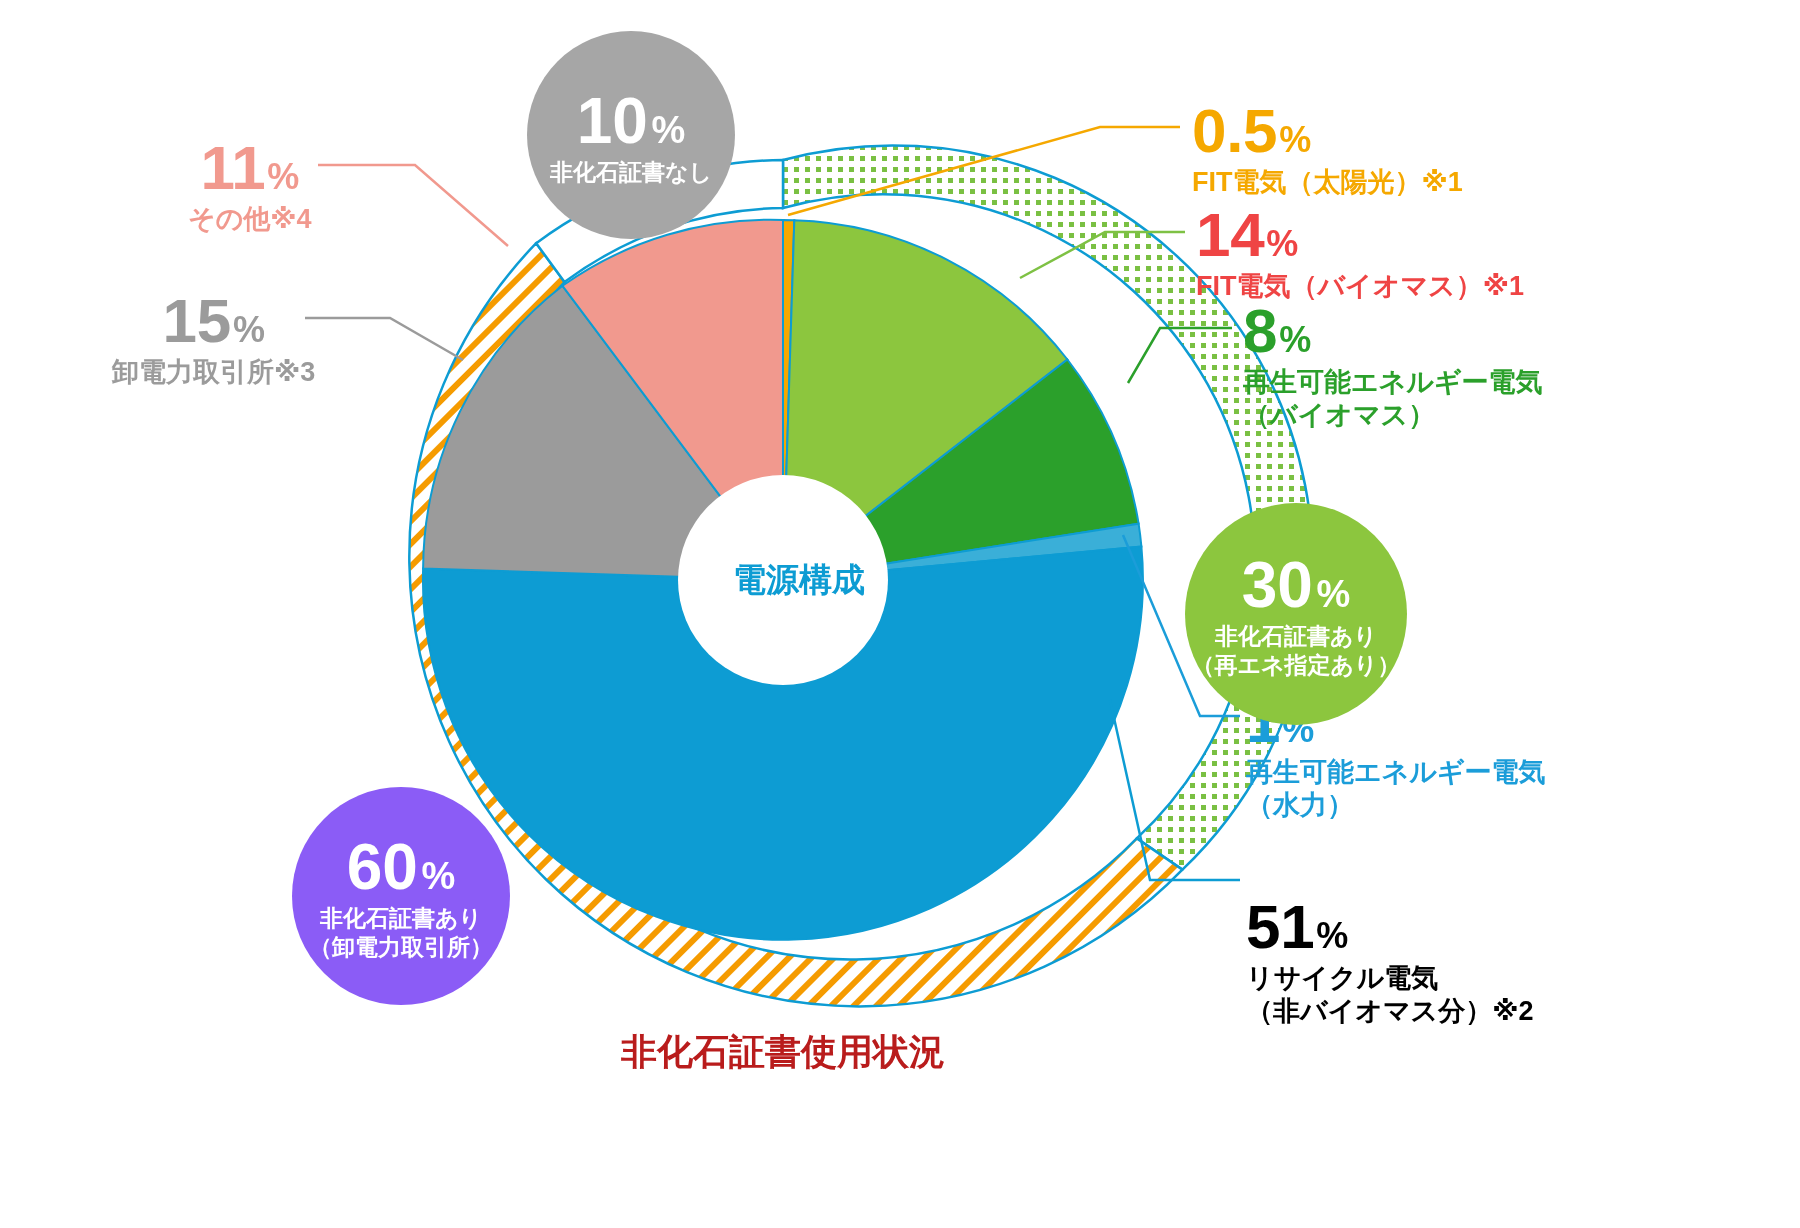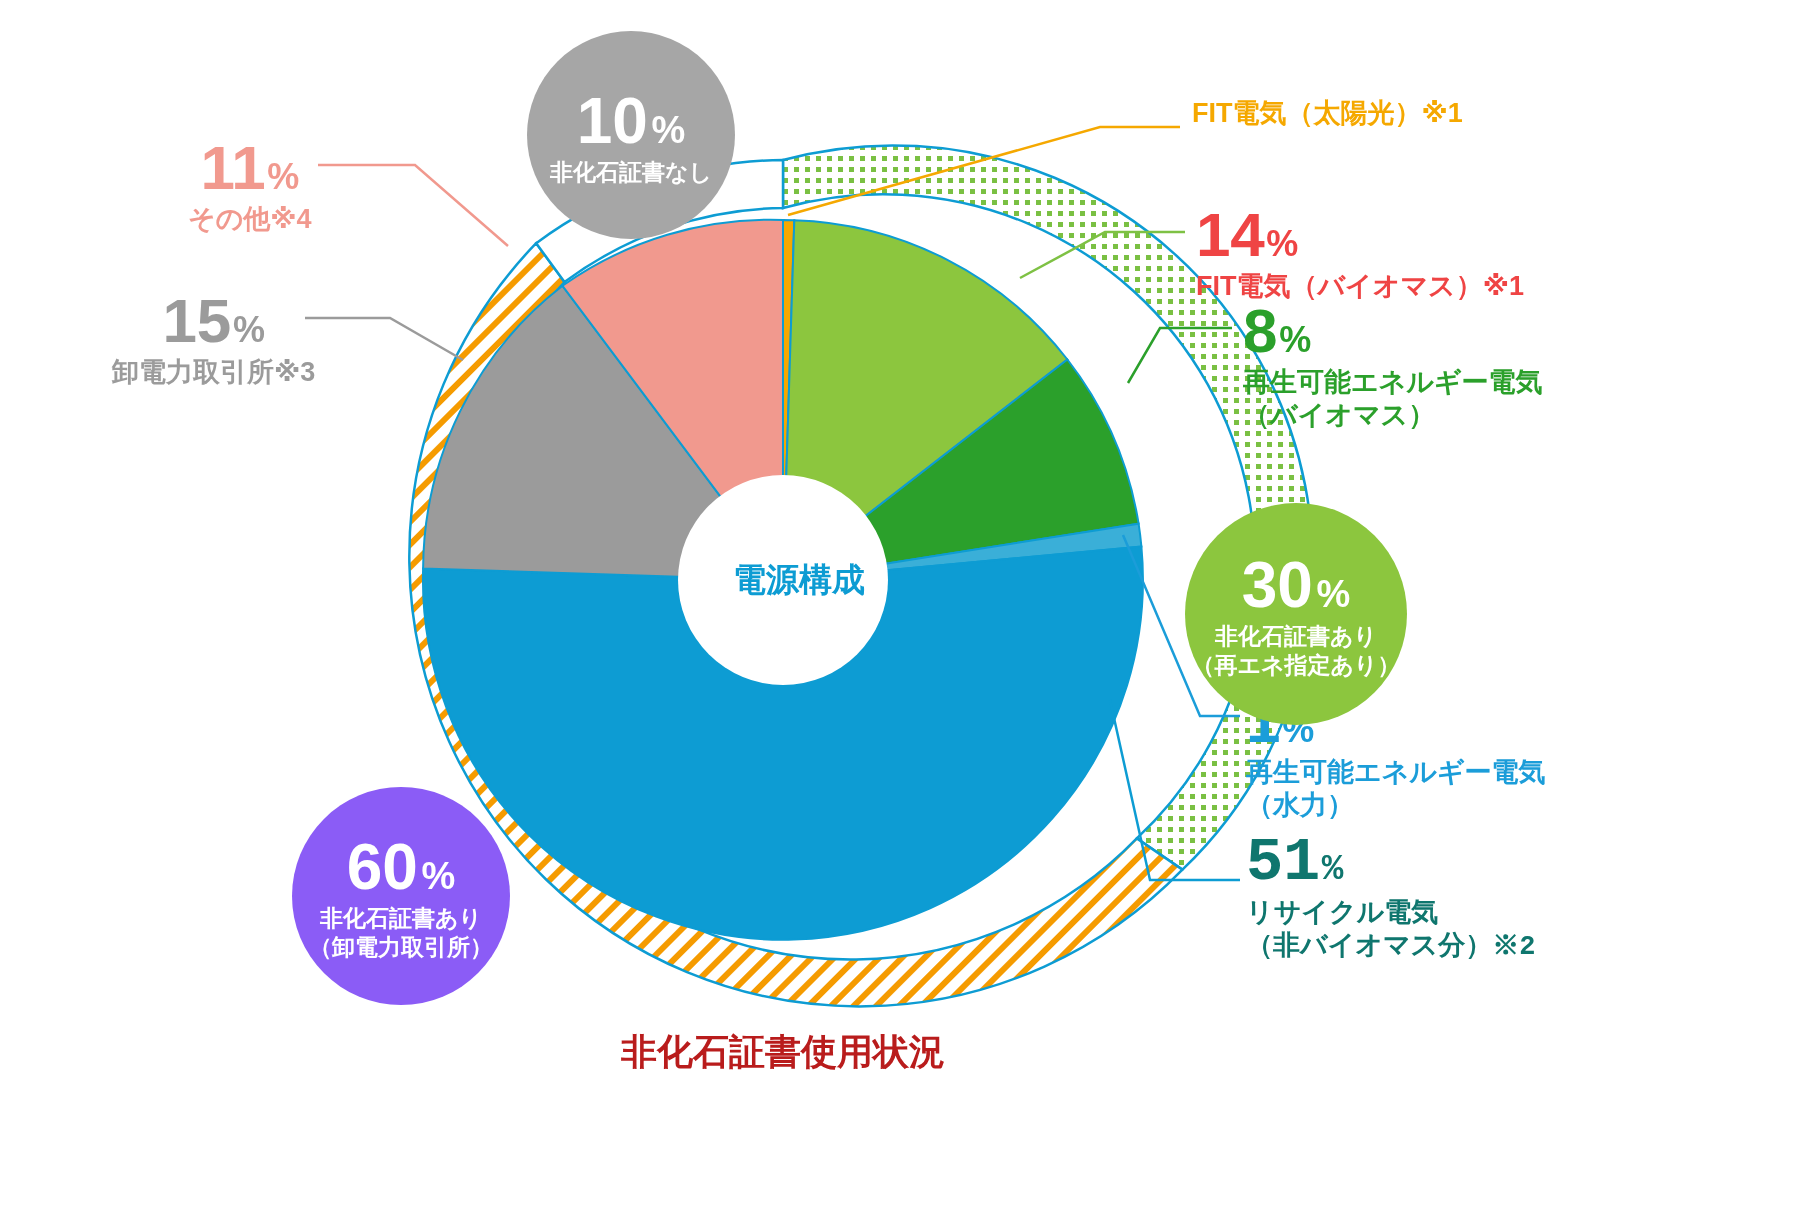--- a/index.html
+++ b/index.html
@@ -93,41 +93,42 @@
       <path d="M 1020 278 L 1105 232 L 1185 232" stroke="#7ec144"></path>
       <path d="M 1128 383 L 1160 328 L 1232 328" stroke="#2ba02b"></path>
       <path d="M 1123 535 L 1200 716 L 1240 716" stroke="#1b9dd9"></path>
       <path d="M 1110 700 L 1150 880 L 1240 880" stroke="#0d9cd3"></path>
       <path d="M 463 360 L 390 318 L 305 318" stroke="#9b9b9b"></path>
       <path d="M 508 246 L 415 165 L 318 165" stroke="#f1998e"></path>
     </g>
   </svg>
 
   <div class="label right" style="left:1192px;top:96px;color:#f5a800;">
+    <span class="pct"><span class="num">0.5</span><span class="sym">%</span></span>
     <span class="cap">FIT電気（太陽光）※1</span>
   </div>
 
   <div class="label right" style="left:1196px;top:200px;color:#ef4444;">
     <span class="pct"><span class="num">14</span><span class="sym">%</span></span>
     <span class="cap">FIT電気（バイオマス）※1</span>
   </div>
 
   <div class="label right" style="left:1243px;top:296px;color:#2ba02b;">
     <span class="pct"><span class="num">8</span><span class="sym">%</span></span>
     <span class="cap">再生可能エネルギー電気</span>
     <span class="cap">（バイオマス）</span>
   </div>
 
   <div class="label right" style="left:1246px;top:686px;color:#1b9dd9;">
     <span class="pct"><span class="num">1</span><span class="sym">%</span></span>
     <span class="cap">再生可能エネルギー電気</span>
     <span class="cap">（水力）</span>
   </div>
 
-  <div class="label right" style="left:1246px;top:828px;color:#0f766e;font-family:Liberation Mono, monospace;">
+  <div class="label right" style="left:1246px;top:892px;color:#000000;">
     <span class="pct"><span class="num">51</span><span class="sym">%</span></span>
     <span class="cap">リサイクル電気</span>
     <span class="cap">（非バイオマス分）※2</span>
   </div>
 
   <div class="label left" style="left:112px;top:286px;color:#9b9b9b;">
     <span class="pct"><span class="num">15</span><span class="sym">%</span></span>
     <span class="cap">卸電力取引所※3</span>
   </div>
 

